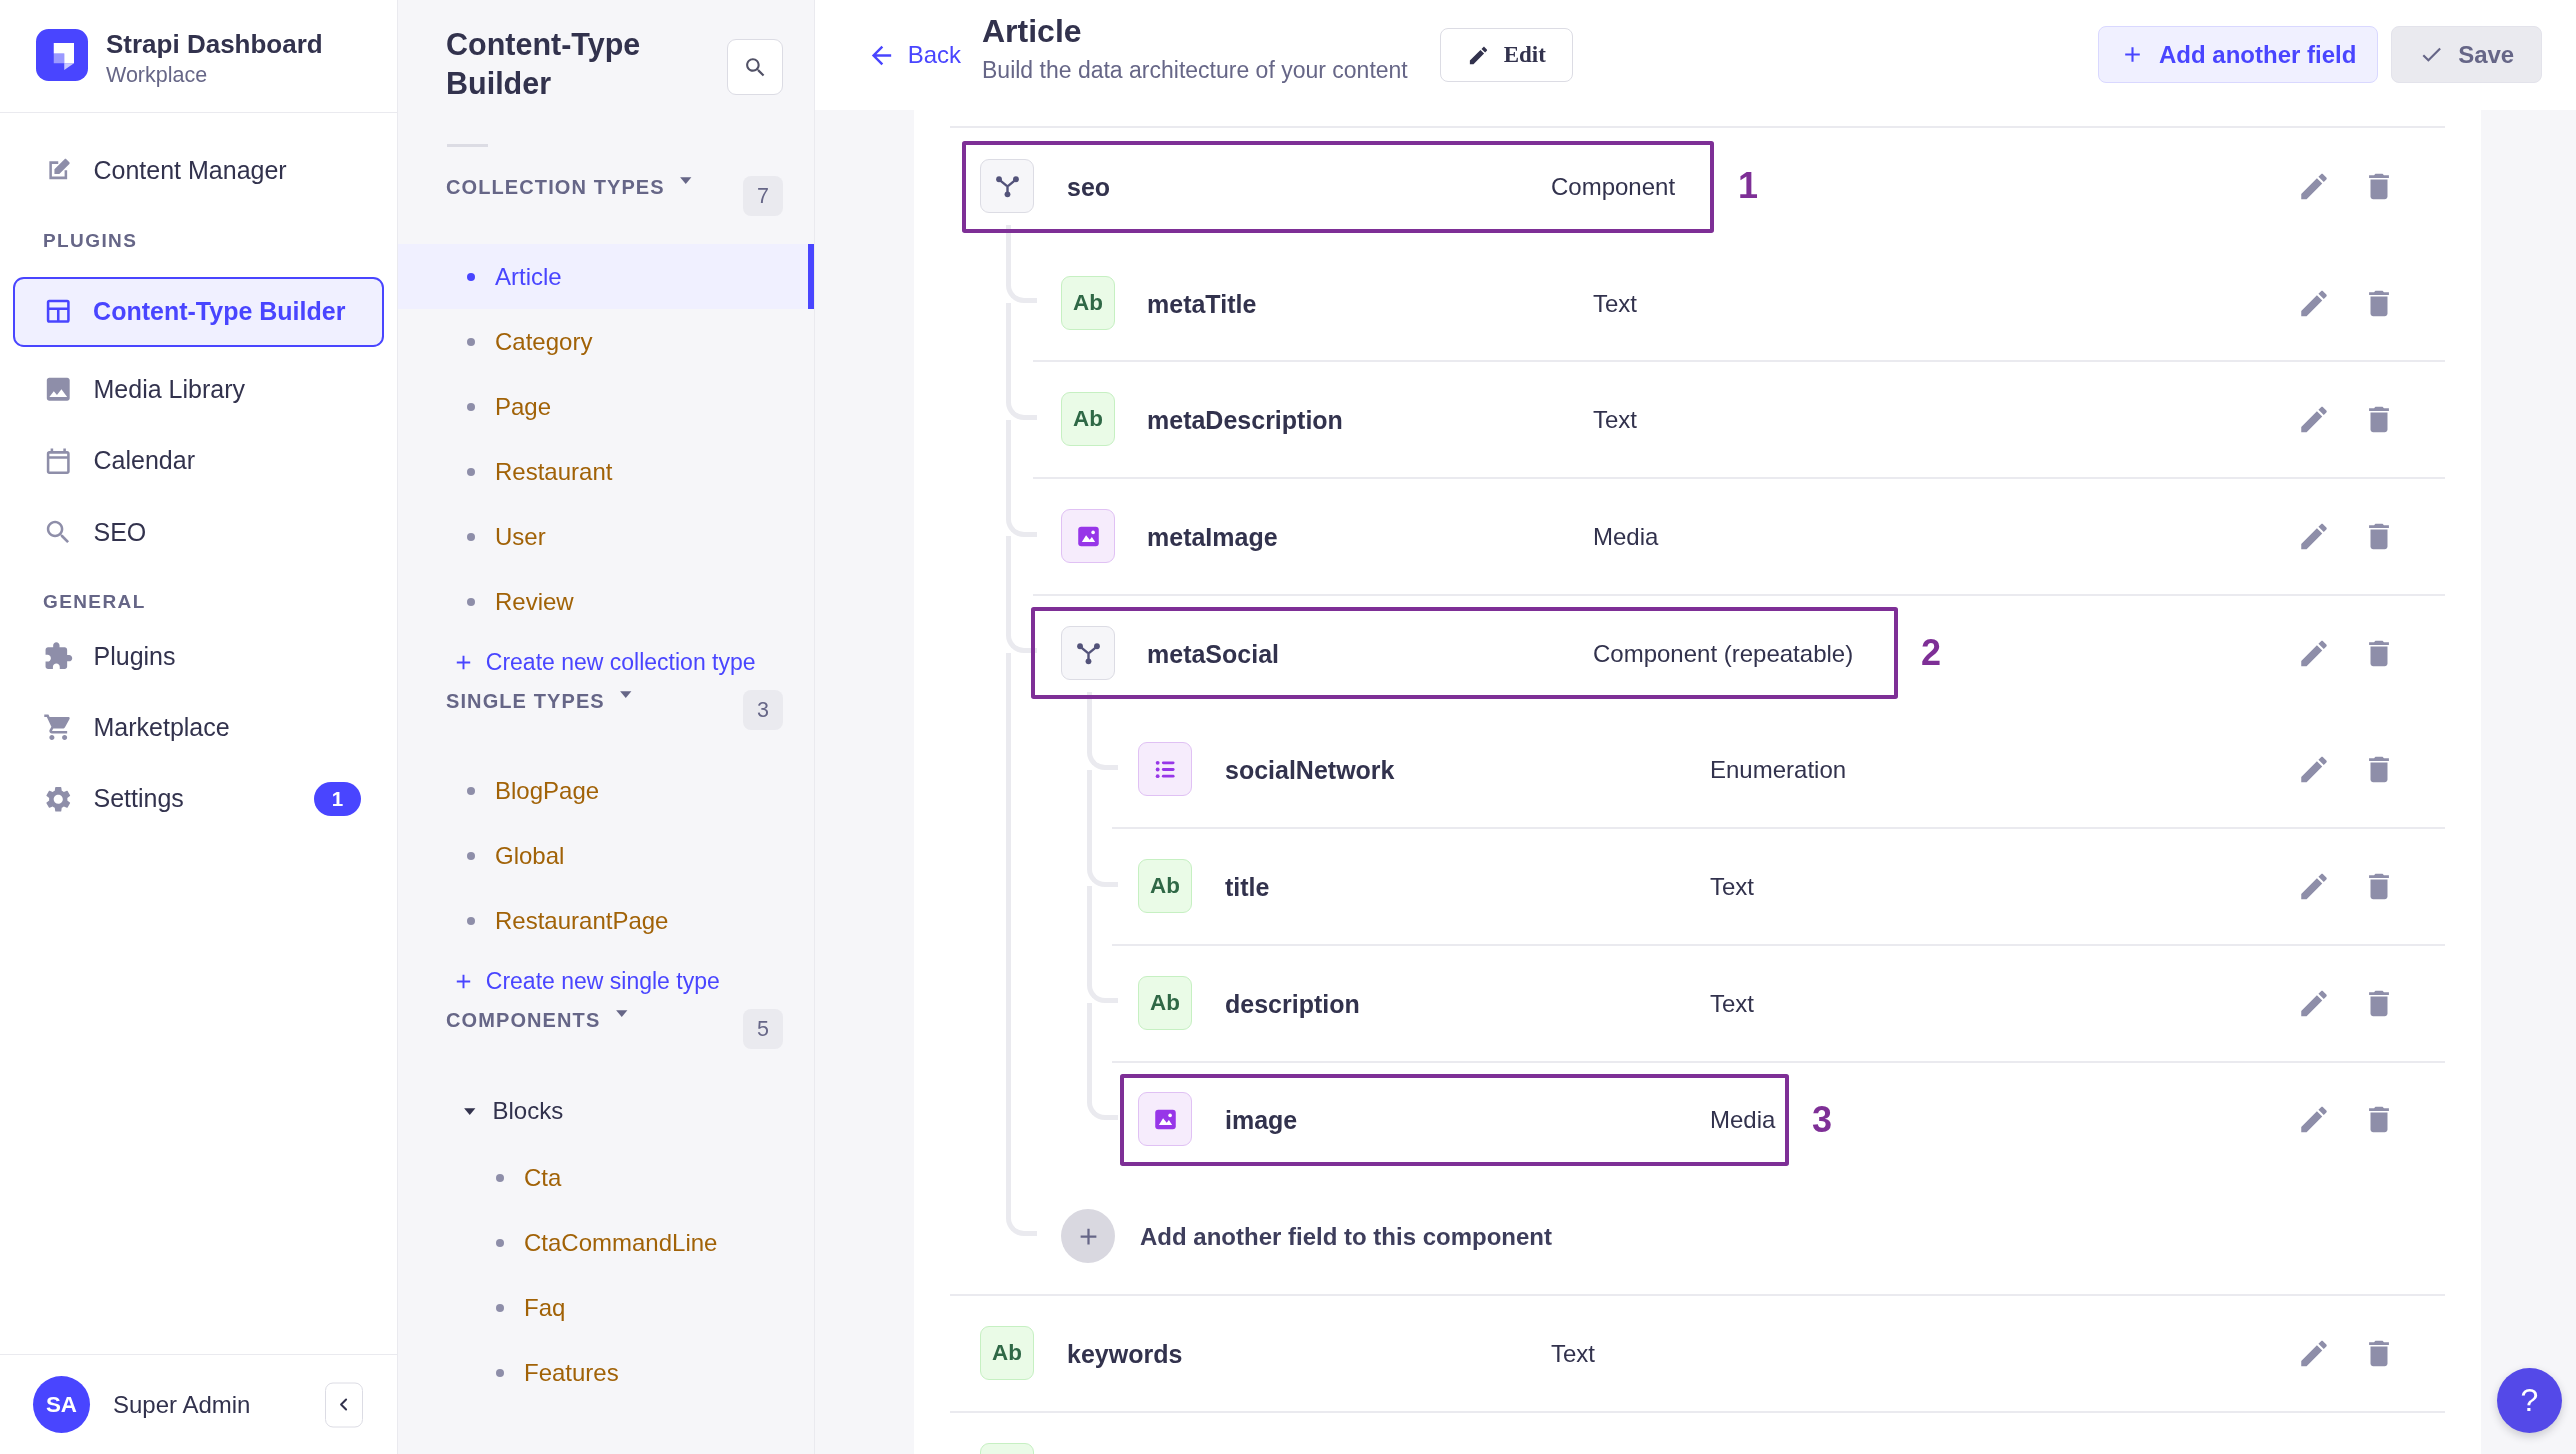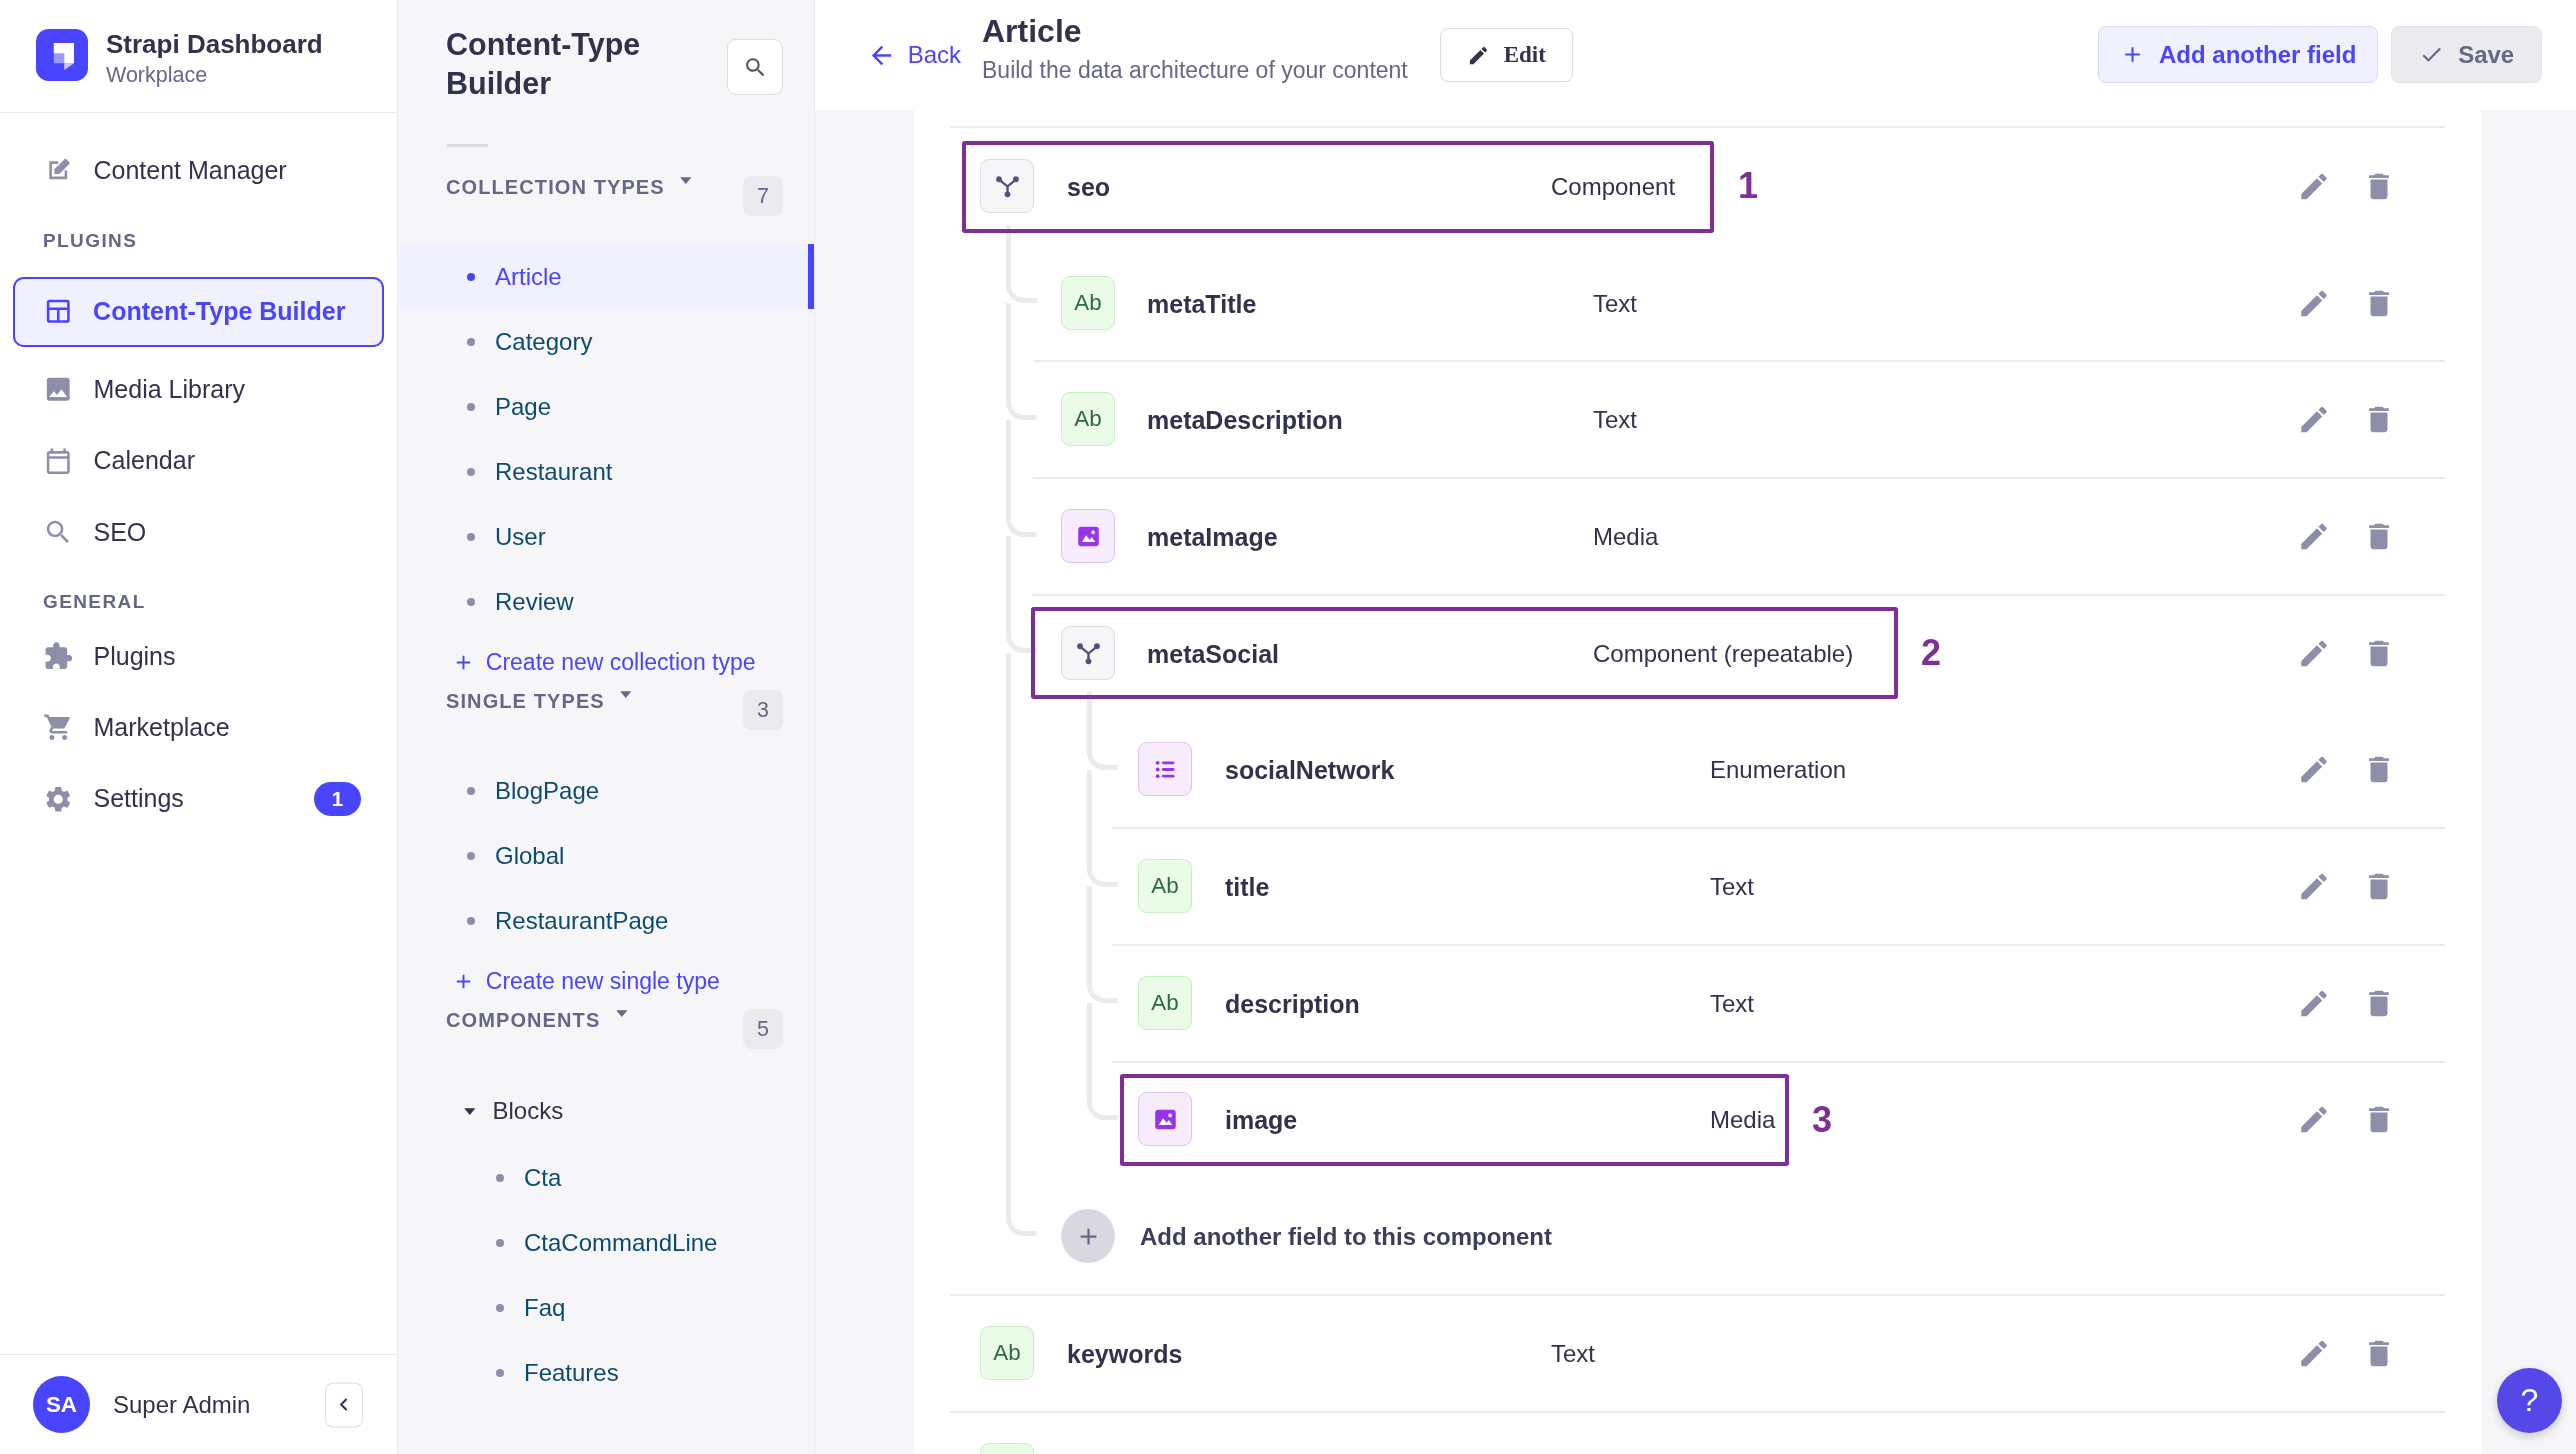--- a/index.html
+++ b/index.html
@@ -31,21 +31,21 @@
   .builder-sidebar { position:absolute; left:398px; top:0; width:417px; height:1454px; background:#F6F6F9; border-right:1.8px solid #EAEAEF; }
   .b-title { position:absolute; left:48px; top:25px; width:269px; font-size:30.5px; line-height:39px; font-weight:700; color:#32324D; }
   .search-btn { position:absolute; right:31px; top:39px; width:56px; height:56px; background:#fff; border:1.8px solid #DCDCE4; border-radius:9px; display:flex; align-items:center; justify-content:center; cursor:pointer; }
   .search-btn svg { width:25px; height:25px; color:#515166; }
   .b-mini-divider { position:absolute; left:49px; top:144px; width:41px; height:2.7px; background:#DCDCE4; }
   .b-list { position:absolute; left:0; right:0; top:176px; }
   .b-sec-head { height:68px; display:flex; align-items:flex-start; padding:0 31px 0 48px; cursor:pointer; }
   .b-sec-label { font-size:20px; font-weight:700; letter-spacing:1.1px; color:#666687; }
   .b-caret { margin-left:14.4px; width:13.5px; height:9px; color:#666687; display:flex; }
   .b-badge { margin-left:auto; width:40px; height:40px; background:#EAEAEF; border-radius:8px; color:#666687; font-size:21.5px; display:flex; align-items:center; justify-content:center; }
-  .b-item { height:65px; display:flex; align-items:center; padding-left:69px; font-size:24px; color:#0c4a6e; cursor:pointer; }
+  .b-item { height:65px; display:flex; align-items:center; padding-left:69px; font-size:24px; color:#a16207; cursor:pointer; }
   .b-item .dot { width:8px; height:8px; border-radius:50%; background:#8E8EA9; margin-right:20px; flex:0 0 auto; }
   .b-item.active { background:#F0F0FF; color:#4945FF; border-right:6.3px solid #4945FF; font-weight:500; }
   .b-item.active .dot { background:#4945FF; }
   .b-item.sub { padding-left:98px; }
   .b-action { height:56px; display:flex; align-items:center; padding-left:54px; gap:10.8px; font-size:23px; color:#4945FF; cursor:pointer; }
   .b-action svg { width:23px; height:23px; }
   .b-group { height:68px; display:flex; align-items:center; padding-left:65px; gap:16px; font-size:24px; color:#32324D; cursor:pointer; }
   .b-group .b-caret { margin-left:0; color:#32324D; }
 
   
@@ -65,21 +65,21 @@
 
   .content { position:absolute; left:0; top:110px; width:1761px; height:1345px; background:#F6F6F9; }
   .card { position:absolute; left:99px; top:0; width:1567px; height:1345px; background:#fff; }
   .top-div { position:absolute; left:36px; top:16px; width:1495px; height:1.8px; background:#EAEAEF; }
   .rows { position:absolute; left:0; top:18px; width:1567px; height:1327px; }
 
   .frow { position:absolute; left:0; width:1567px; height:117px; }
   .ficon { position:absolute; top:31px; width:54px; height:54px; border-radius:9px; border:1.8px solid; display:flex; align-items:center; justify-content:center; }
   .ficon svg { width:29px; height:29px; }
   .fi-component { background:#F6F6F9; border-color:#DCDCE4; color:#53537A; }
-  .fi-text { background:#EAFBE7; border-color:#C6F0C2; color:#2F6846; font-size:22.4px; font-weight:400; }
+  .fi-text { background:#EAFBE7; border-color:#C6F0C2; color:#2F6846; font-size:22.4px; font-weight:700; }
   .fi-media { background:#F6ECFC; border-color:#E0C1F4; color:#9736E8; }
   .fi-enum { background:#F6ECFC; border-color:#E0C1F4; color:#9736E8; }
   .fname { position:absolute; top:50%; transform:translateY(-50%); font-size:25px; font-weight:700; color:#32324D; }
   .ftype { position:absolute; top:50%; transform:translateY(-50%); font-size:24px; color:#32324D; }
   .fact { position:absolute; top:50%; transform:translateY(-50%); width:39px; height:39px; display:flex; align-items:center; justify-content:center; color:#8E8EA9; cursor:pointer; background:none; border:none; }
   .fact svg { width:34px; height:34px; }
   .fdiv { position:absolute; height:1.8px; background:#EAEAEF; }
   .addcirc { position:absolute; left:147px; top:31px; width:54px; height:54px; border-radius:50%; background:#D9D8E0; color:#666687; display:flex; align-items:center; justify-content:center; cursor:pointer; border:none; }
   .addcirc svg { width:27px; height:27px; }
   .addlabel { position:absolute; left:226px; top:50%; transform:translateY(-50%); font-size:24px; font-weight:700; color:#3E3E5C; cursor:pointer; }

